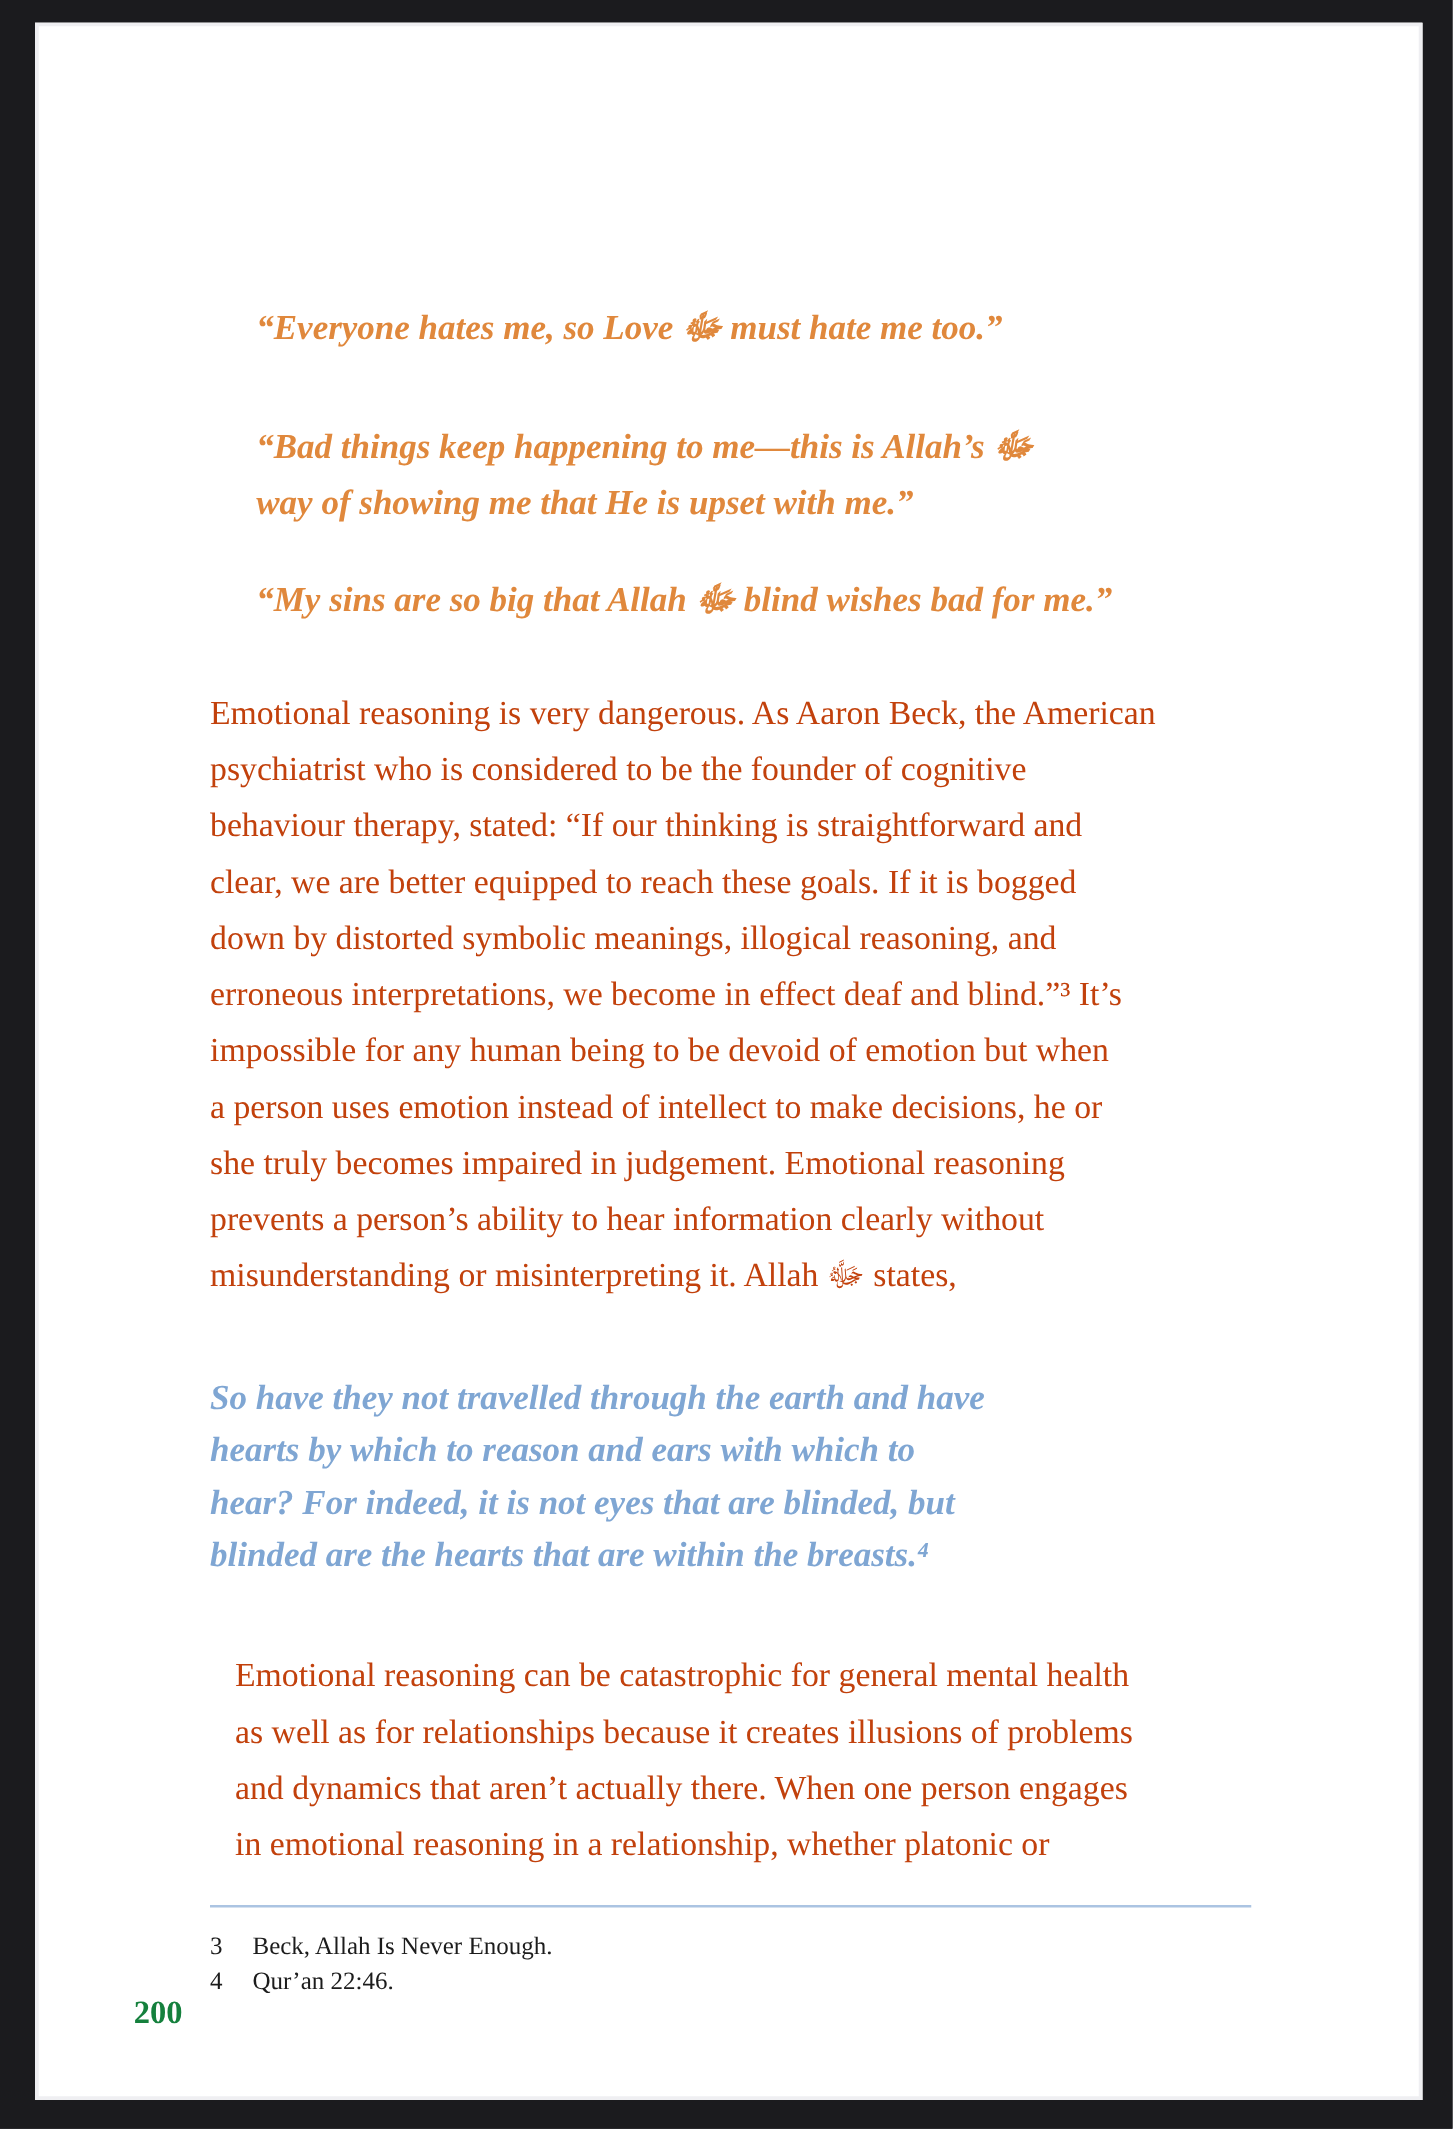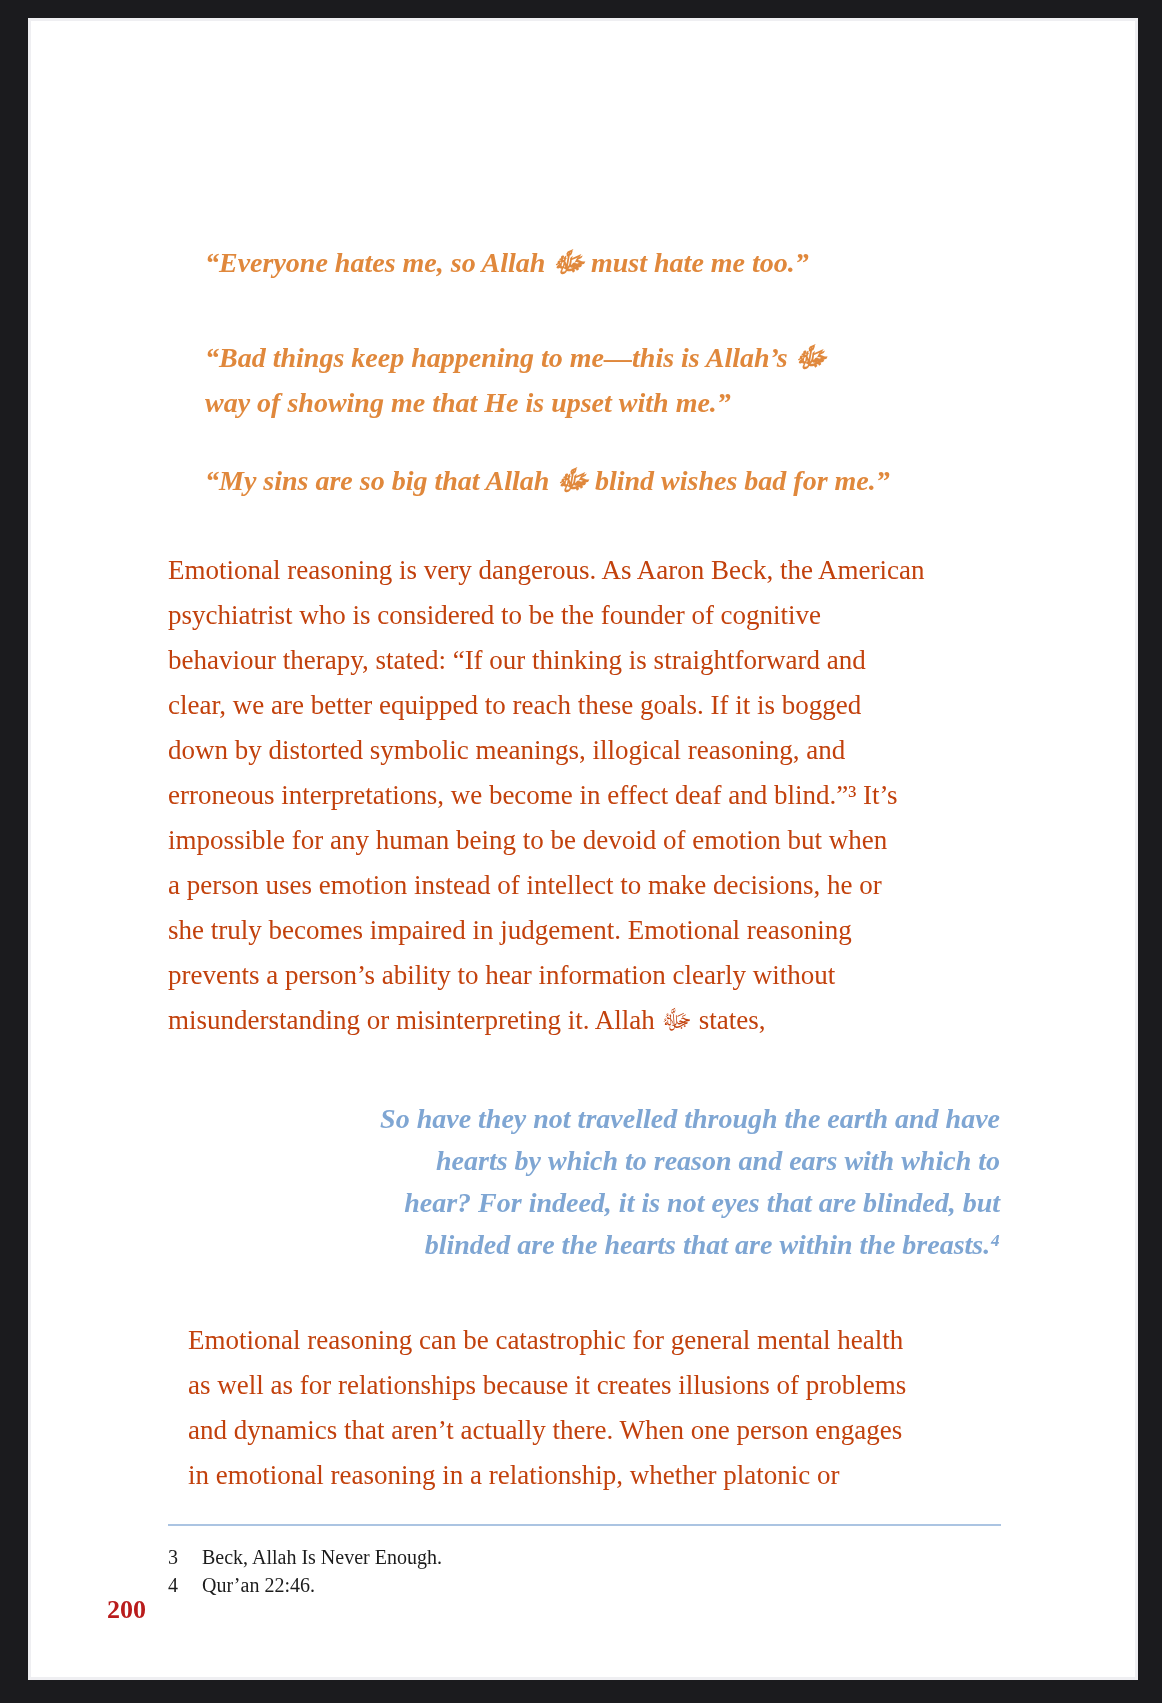--- a/index.html
+++ b/index.html
@@ -46,21 +46,21 @@
     line-height: 45px;
     white-space: pre-line;
   }
   #para-1 { top: 530px; }
   #para-2 { top: 1300px; margin-left: 20px; }
   .quran {
     position: absolute;
     left: 140px;
     top: 1080px;
     width: 832px;
-    text-align: right;
+    text-align: left;
     color: #7fa6d3;
     font-weight: bold;
     font-style: italic;
     font-size: 28px;
     line-height: 42px;
     white-space: pre-line;
   }
   .fn-sep {
     position: absolute;
     left: 140px;
@@ -76,32 +76,32 @@
     color: #1c1c1c;
     font-size: 20px;
     line-height: 28px;
   }
   .fn-row { display: flex; }
   .fn-num { width: 34px; flex: 0 0 34px; }
   .page-num {
     position: absolute;
     left: 79px;
     top: 1578px;
-    color: #b91c1c;
+    color: #15803d;
     font-weight: bold;
     font-size: 26px;
     line-height: 28px;
   }
 </style>
 </head>
 <body>
 
 <div class="paper">
 
-  <div id="quote-1" class="q-orange">“Everyone hates me, so Allah ﷻ must hate me too.”</div>
+  <div id="quote-1" class="q-orange">“Everyone hates me, so Love ﷻ must hate me too.”</div>
 
   <div id="quote-2" class="q-orange">“Bad things keep happening to me—this is Allah’s ﷻ
 way of showing me that He is upset with me.”</div>
 
   <div id="quote-3" class="q-orange">“My sins are so big that Allah ﷻ blind wishes bad for me.”</div>
 
   <div id="para-1" class="body-par">Emotional reasoning is very dangerous. As Aaron Beck, the American
 psychiatrist who is considered to be the founder of cognitive
 behaviour therapy, stated: “If our thinking is straightforward and
 clear, we are better equipped to reach these goals. If it is bogged

